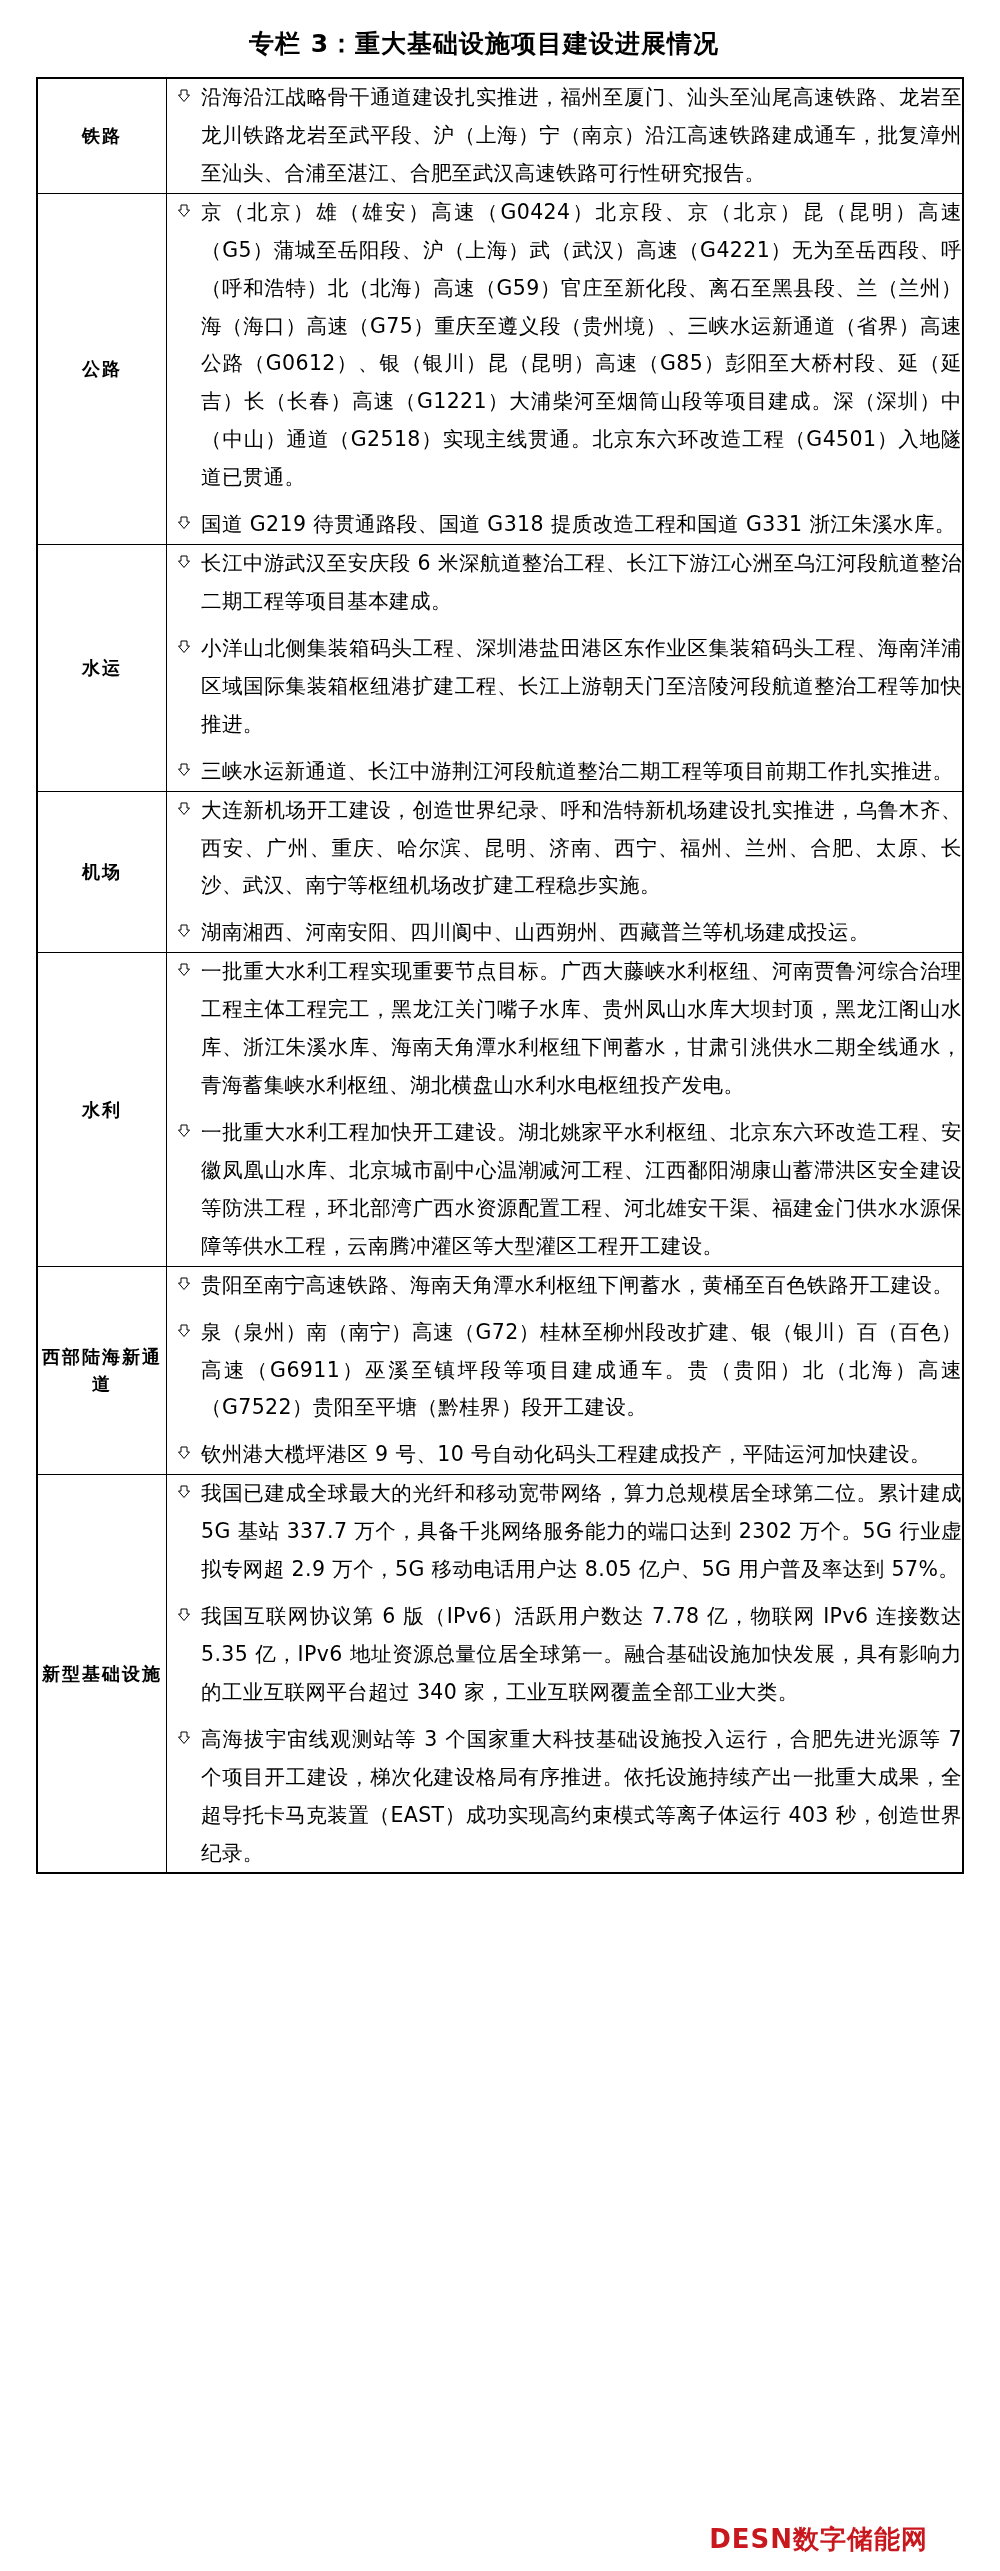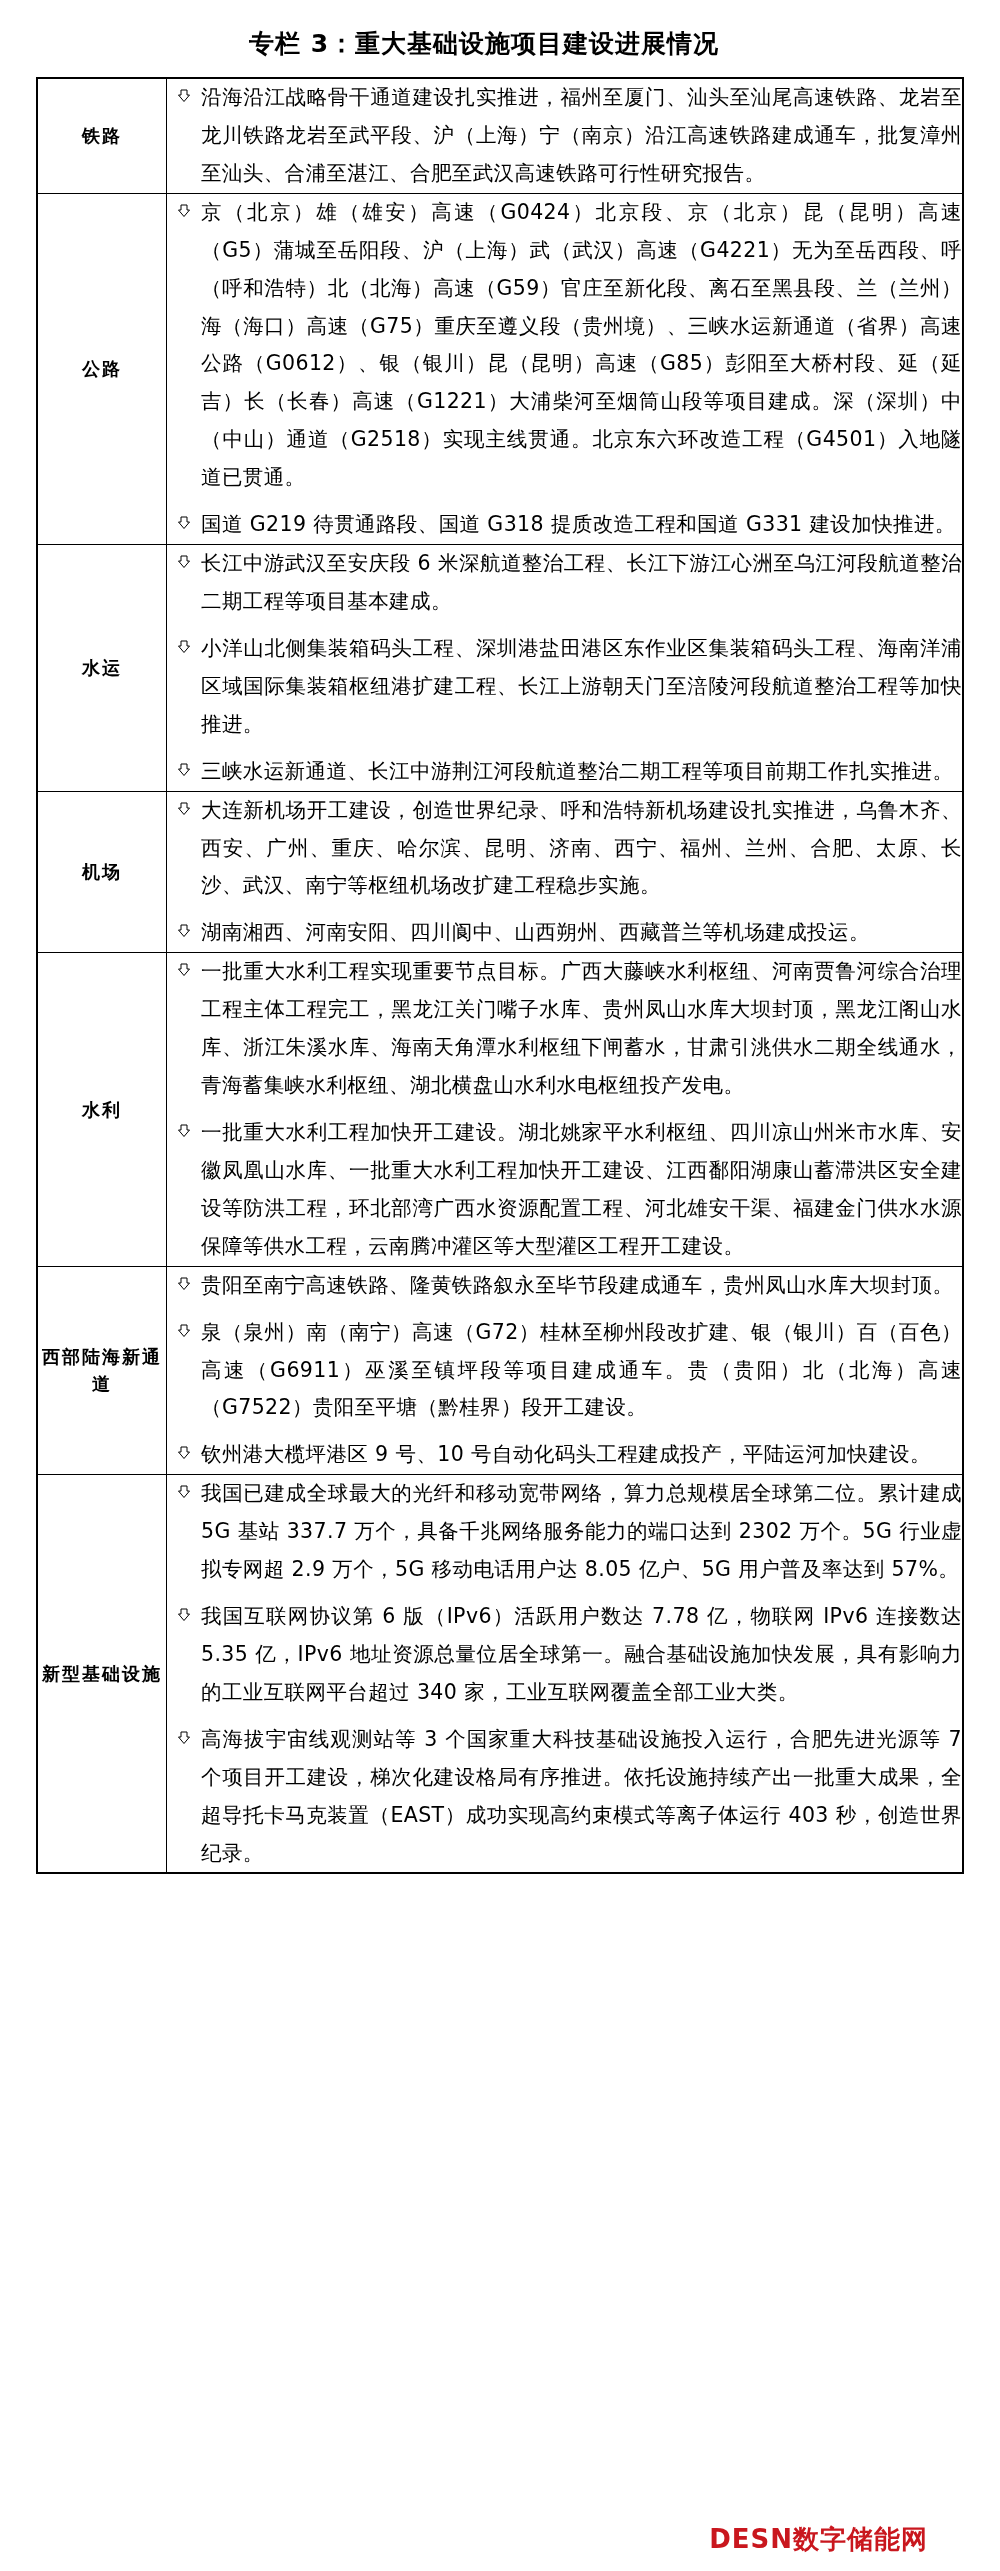--- a/index.html
+++ b/index.html
@@ -133,21 +133,21 @@
                   </svg>
               </span>
               <span class="item-text">京（北京）雄（雄安）高速（G0424）北京段、京（北京）昆（昆明）高速（G5）蒲城至岳阳段、沪（上海）武（武汉）高速（G4221）无为至岳西段、呼（呼和浩特）北（北海）高速（G59）官庄至新化段、离石至黑县段、兰（兰州）海（海口）高速（G75）重庆至遵义段（贵州境）、三峡水运新通道（省界）高速公路（G0612）、银（银川）昆（昆明）高速（G85）彭阳至大桥村段、延（延吉）长（长春）高速（G1221）大浦柴河至烟筒山段等项目建成。深（深圳）中（中山）通道（G2518）实现主线贯通。北京东六环改造工程（G4501）入地隧道已贯通。</span>
             </li>
             <li>
               <span class="bullet">
                 <svg width="16" height="16" viewBox="0 0 16 16">
                     <path d="M5 2 L5 7 L2.5 7 L8 13.5 L13.5 7 L11 7 L11 2 Z" fill="none" stroke="#000" stroke-width="1"></path>
                   </svg>
               </span>
-              <span class="item-text">国道 G219 待贯通路段、国道 G318 提质改造工程和国道 G331 建设加快推进。</span>
+              <span class="item-text">国道 G219 待贯通路段、国道 G318 提质改造工程和国道 G331 浙江朱溪水库。</span>
             </li>
           </ul>
         </td>
       </tr>
 
       <tr>
         <td class="cat-cell">水运</td>
         <td class="content-cell">
           <ul class="items">
             <li>
@@ -213,37 +213,37 @@
                   </svg>
               </span>
               <span class="item-text">一批重大水利工程实现重要节点目标。广西大藤峡水利枢纽、河南贾鲁河综合治理工程主体工程完工，黑龙江关门嘴子水库、贵州凤山水库大坝封顶，黑龙江阁山水库、浙江朱溪水库、海南天角潭水利枢纽下闸蓄水，甘肃引洮供水二期全线通水，青海蓄集峡水利枢纽、湖北横盘山水利水电枢纽投产发电。</span>
             </li>
             <li>
               <span class="bullet">
                 <svg width="16" height="16" viewBox="0 0 16 16">
                     <path d="M5 2 L5 7 L2.5 7 L8 13.5 L13.5 7 L11 7 L11 2 Z" fill="none" stroke="#000" stroke-width="1"></path>
                   </svg>
               </span>
-              <span class="item-text">一批重大水利工程加快开工建设。湖北姚家平水利枢纽、四川凉山州米市水库、安徽凤凰山水库、一批重大水利工程加快开工建设、江西鄱阳湖康山蓄滞洪区安全建设等防洪工程，环北部湾广西水资源配置工程、河北雄安干渠、福建金门供水水源保障等供水工程，云南腾冲灌区等大型灌区工程开工建设。</span>
+              <span class="item-text">一批重大水利工程加快开工建设。湖北姚家平水利枢纽、北京东六环改造工程、安徽凤凰山水库、北京城市副中心温潮减河工程、江西鄱阳湖康山蓄滞洪区安全建设等防洪工程，环北部湾广西水资源配置工程、河北雄安干渠、福建金门供水水源保障等供水工程，云南腾冲灌区等大型灌区工程开工建设。</span>
             </li>
           </ul>
         </td>
       </tr>
 
       <tr>
         <td class="cat-cell">西部陆海新通道</td>
         <td class="content-cell">
           <ul class="items">
             <li>
               <span class="bullet">
                 <svg width="16" height="16" viewBox="0 0 16 16">
                     <path d="M5 2 L5 7 L2.5 7 L8 13.5 L13.5 7 L11 7 L11 2 Z" fill="none" stroke="#000" stroke-width="1"></path>
                   </svg>
               </span>
-              <span class="item-text">贵阳至南宁高速铁路、隆黄铁路叙永至毕节段建成通车，贵州凤山水库大坝封顶。</span>
+              <span class="item-text">贵阳至南宁高速铁路、海南天角潭水利枢纽下闸蓄水，黄桶至百色铁路开工建设。</span>
             </li>
             <li>
               <span class="bullet">
                 <svg width="16" height="16" viewBox="0 0 16 16">
                     <path d="M5 2 L5 7 L2.5 7 L8 13.5 L13.5 7 L11 7 L11 2 Z" fill="none" stroke="#000" stroke-width="1"></path>
                   </svg>
               </span>
               <span class="item-text">泉（泉州）南（南宁）高速（G72）桂林至柳州段改扩建、银（银川）百（百色）高速（G6911）巫溪至镇坪段等项目建成通车。贵（贵阳）北（北海）高速（G7522）贵阳至平塘（黔桂界）段开工建设。</span>
             </li>
             <li>

